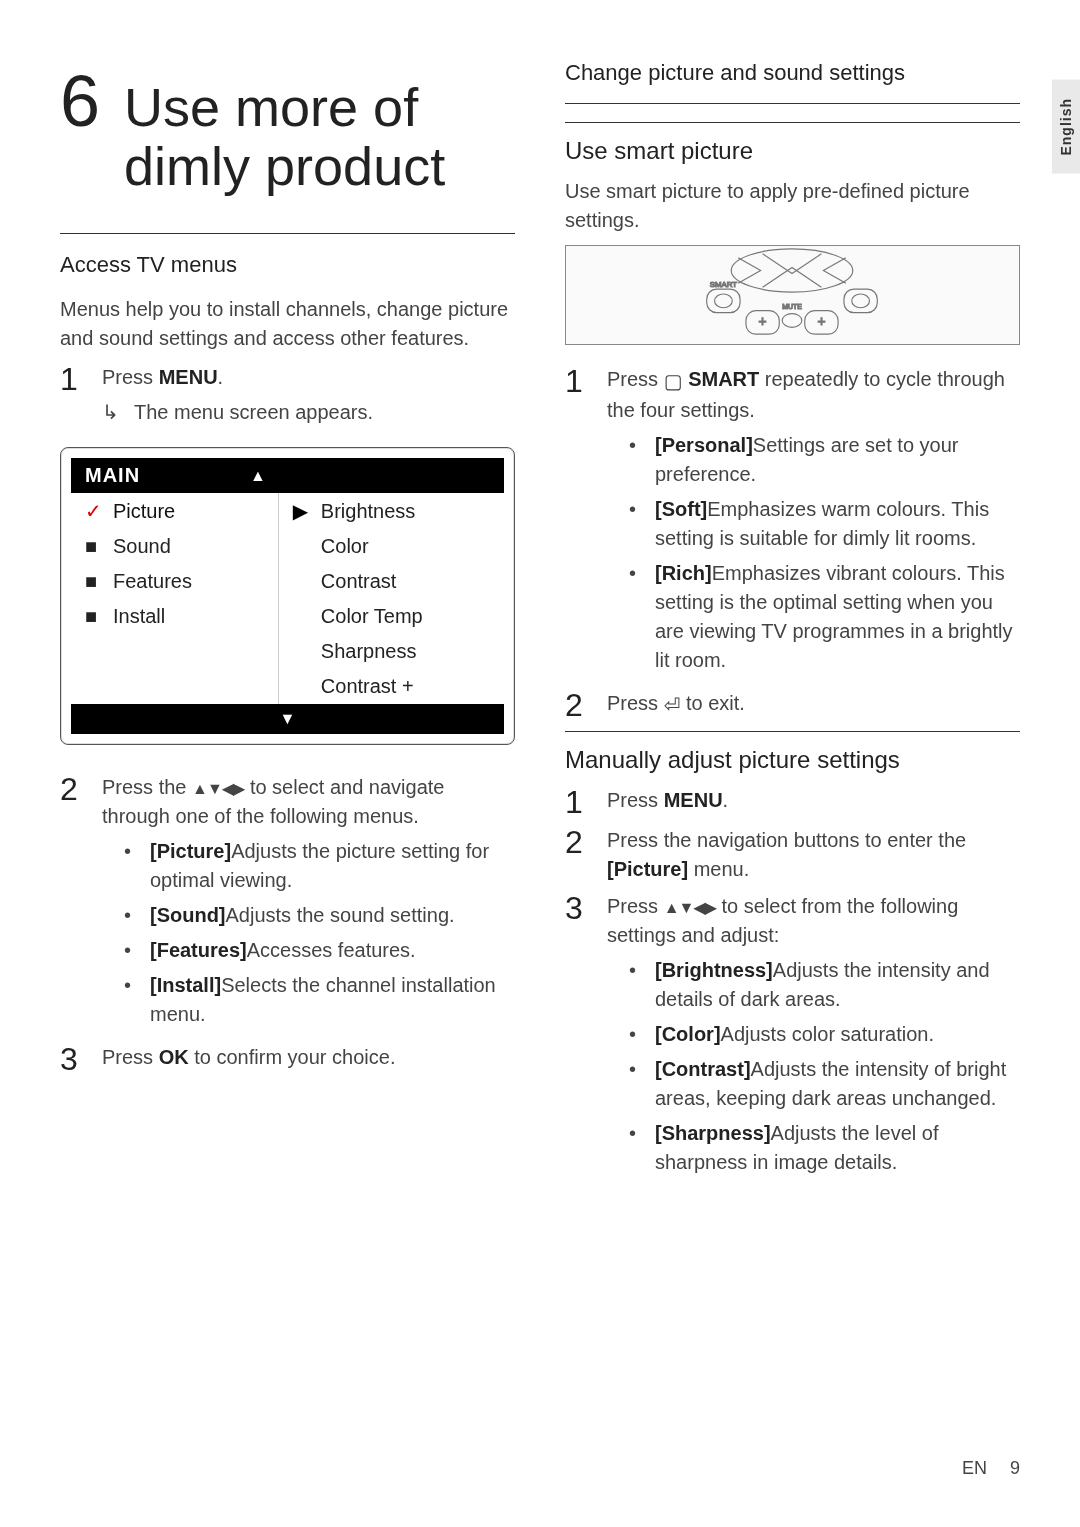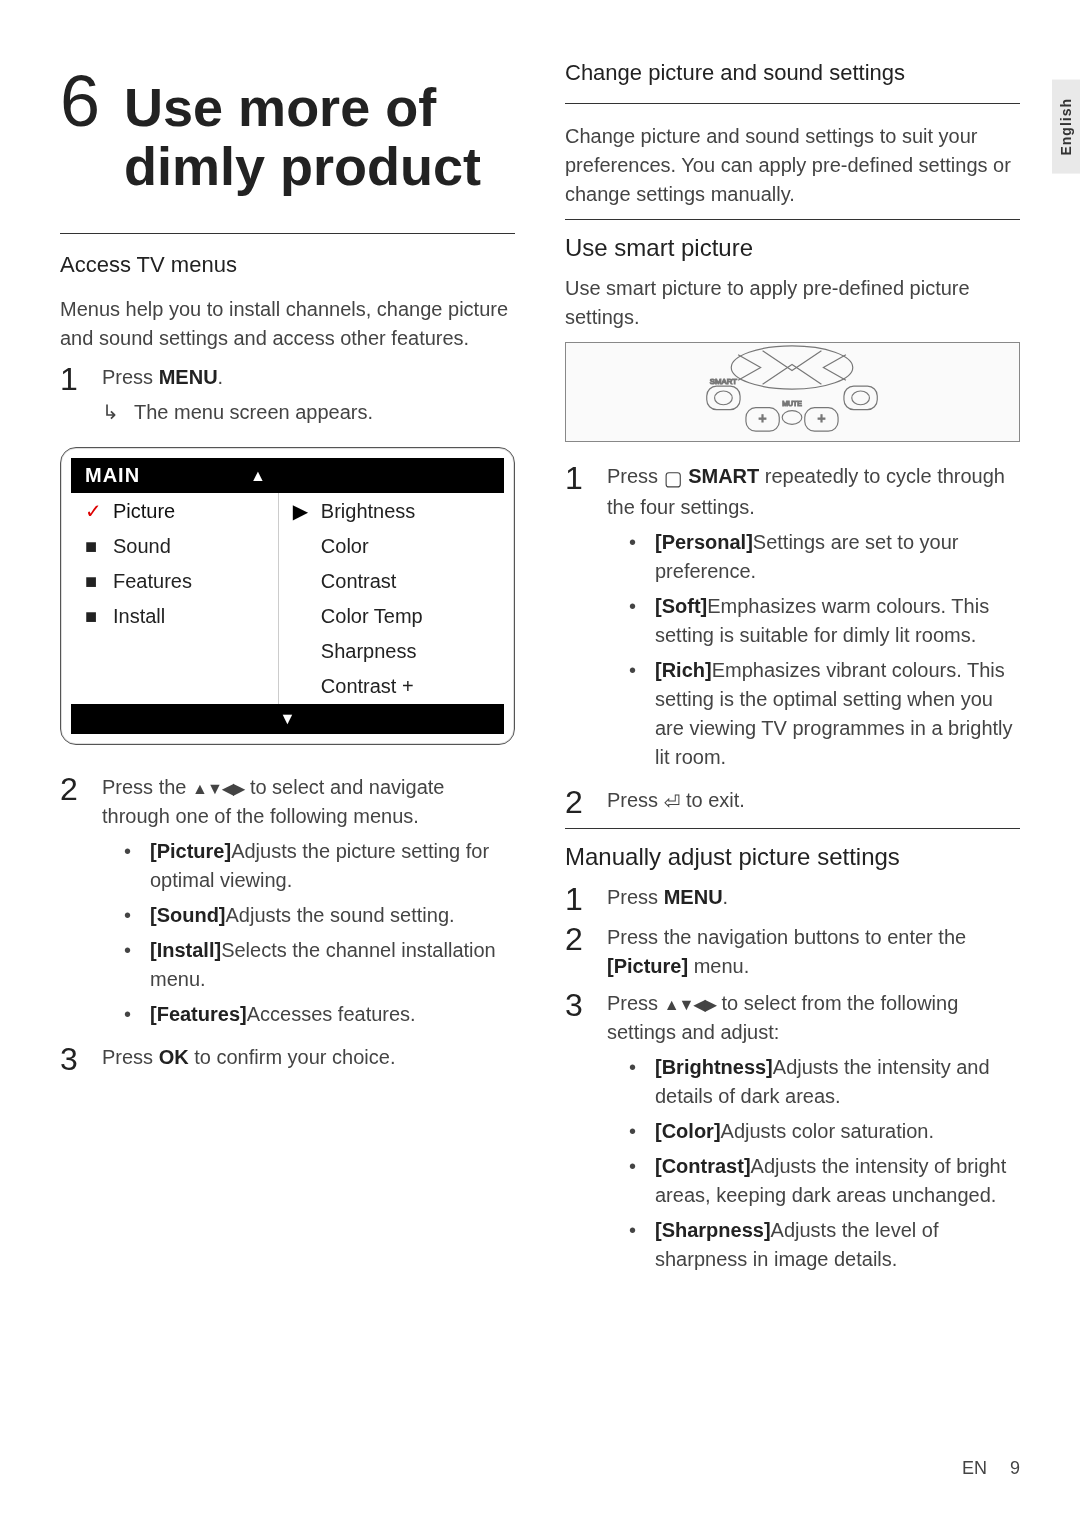--- a/index.html
+++ b/index.html
@@ -3,37 +3,37 @@
 <meta charset="utf-8">
 <style>
   * { box-sizing: border-box; margin: 0; padding: 0; }
   html, body { width: 1080px; height: 1527px; background: #fff; font-family: "Gill Sans", "Gill Sans MT", "Segoe UI", sans-serif; color: #333; }
   .page { position: relative; width: 1080px; height: 1527px; padding: 60px 60px 40px 60px; }
   .side-tab { position: absolute; right: 0; top: 80px; writing-mode: vertical-rl; transform: rotate(180deg); font-size: 14px; font-weight: bold; background: #e9e9e9; padding: 18px 6px; letter-spacing: 1px; }
   .cols { display: flex; gap: 50px; }
   .col { width: 455px; }
   .chapter { display: flex; align-items: baseline; gap: 24px; margin-bottom: 36px; }
   .chapter-num { font-size: 72px; font-weight: 300; color: #222; }
-  .chapter-title { font-size: 54px; font-weight: 700; line-height: 1.1; color: #222; }
+  .chapter-title { font-size: 54px; font-weight: 400; line-height: 1.1; color: #222; }
   .h2 { font-size: 22px; font-weight: 300; color: #222; margin-bottom: 18px; line-height: 1.15; }
   .h3 { font-size: 24px; font-weight: 400; color: #222; margin-bottom: 12px; }
   .rule { border: none; border-top: 1px solid #333; margin: 6px 0 18px 0; width: 100%; }
   .thin-rule { border: none; border-top: 1px solid #333; margin: 10px 0 14px 0; }
   .para { font-size: 20px; line-height: 1.45; color: #444; margin-bottom: 10px; }
   .steps { list-style: none; counter-reset: step; }
   .steps > li { display: flex; gap: 18px; margin-bottom: 8px; }
   .step-num { font-size: 32px; font-weight: 300; color: #222; width: 24px; flex-shrink: 0; line-height: 1; }
   .step-body { font-size: 20px; line-height: 1.45; color: #444; flex: 1; }
   .step-body strong, .step-body b { font-weight: 600; color: #222; }
   .sub-arrow { display: flex; gap: 10px; margin-top: 6px; font-size: 20px; color: #444; }
   .sub-arrow .arr { width: 22px; flex-shrink: 0; }
   ul.bullets { list-style: none; margin-top: 6px; }
   ul.bullets > li { display: flex; gap: 12px; margin-bottom: 6px; font-size: 20px; line-height: 1.45; color: #444; }
   ul.bullets > li::before { content: "•"; width: 14px; flex-shrink: 0; margin-left: 22px; }
-  .osd { border: 1px solid #555; border-radius: 16px; padding: 10px; margin: 20px 0 28px 0; width: 100%; box-shadow: inset 0 0 0 1px #ddd; }
+  .osd { border: 1px solid #555; border-radius: 8px; padding: 10px; margin: 20px 0 28px 0; width: 100%; box-shadow: inset 0 0 0 1px #ddd; }
   .osd-header { background: #000; color: #fff; font-size: 20px; padding: 6px 14px; display: flex; align-items: center; }
   .osd-header .title { font-weight: 600; letter-spacing: 1px; }
   .osd-header .tri-up { margin-left: 110px; font-size: 16px; }
   .osd-body { display: flex; }
   .osd-left { width: 48%; border-right: 1px solid #ccc; }
   .osd-right { width: 52%; }
   .osd-item { font-size: 20px; padding: 6px 14px; display: flex; align-items: center; gap: 10px; color: #222; }
   .osd-item .mk { width: 18px; display: inline-block; }
   .osd-item.sel { color: #111; }
   .osd-item.sel .mk { color: #d00; }
@@ -144,41 +144,40 @@
           <div class="step-body">
             <span>Press the </span><span class="nav-arrows">▲▼◀▶</span><span> to select and navigate through one of the following menus.</span>
             <ul class="bullets">
               <li>
                   <span><b>[Picture]</b><span>Adjusts the picture setting for optimal viewing.</span></span>
                 </li>
               <li>
                   <span><b>[Sound]</b><span>Adjusts the sound setting.</span></span>
                 </li>
               <li>
+                  <span><b>[Features]</b><span>Accesses features.</span></span>
+                </li>
+              <li>
                   <span><b>[Install]</b><span>Selects the channel installation menu.</span></span>
-                </li>
-              <li>
-                  <span><b>[Features]</b><span>Accesses features.</span></span>
                 </li>
             </ul>
           </div>
         </li>
         <li>
           <div class="step-num">3</div>
           <div class="step-body">
             <span>Press </span><b>OK</b><span> to confirm your choice.</span>
           </div>
         </li>
       </ol>
     </div>
 
     <div class="col">
       <div class="h2">Change picture and sound settings</div>
       <hr class="rule">
-      <p class="para">Change picture and sound settings to suit your preferences. You can apply pre-defined settings or change settings manually.</p>
 
       <hr class="thin-rule">
       <div class="h3">Use smart picture</div>
       <p class="para">Use smart picture to apply pre-defined picture settings.</p>
 
       <div class="remote-fig">
         <svg viewBox="0 0 455 100">
           <g stroke="#777" fill="none" stroke-width="1.2">
             <ellipse cx="227" cy="25" rx="62" ry="22"></ellipse>
             <path d="M197 8 L227 28 L257 8"></path>

